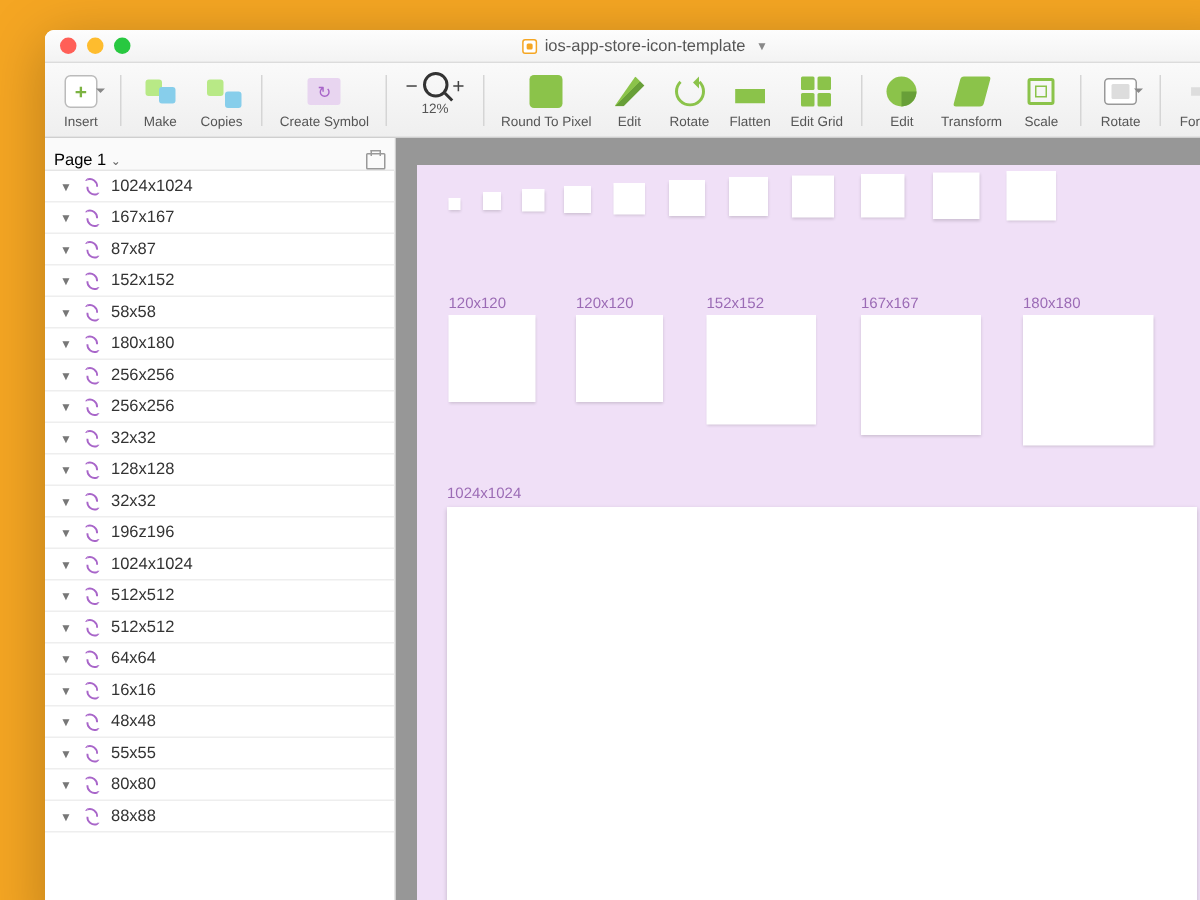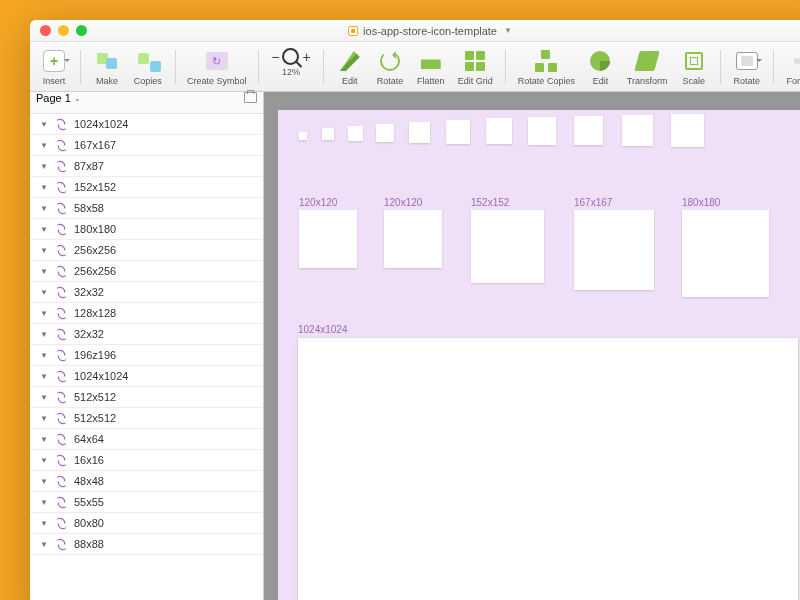--- a/index.html
+++ b/index.html
@@ -49,21 +49,21 @@
 .mask-ico::after{content:"";position:absolute;width:12px;height:12px;background:#689f38;right:-2px;bottom:-2px}
 .trans-ico{width:20px;height:20px;background:#8bc34a;transform:skewX(-15deg);border-radius:2px}
 .scale-ico{width:18px;height:18px;border:2px solid #8bc34a;border-radius:2px;position:relative}
 .scale-ico::after{content:"";position:absolute;inset:3px;border:1px solid #8bc34a}
 .comb-ico{width:22px;height:18px;border:1px solid #999;border-radius:3px;background:#fff;display:flex;align-items:center;justify-content:center;position:relative}
 .comb-ico::before{content:"";width:12px;height:10px;background:#ddd;border-radius:1px}
 .comb-ico::after{content:"";position:absolute;right:-5px;top:6px;border:3px solid transparent;border-top-color:#888}
 .fwd-ico{width:18px;height:14px;background:#ddd;clip-path:polygon(0 30%,60% 30%,60% 0,100% 50%,60% 100%,60% 70%,0 70%)}
 .body{display:flex;height:calc(100% - 72px)}
 .sidebar{width:234px;border-right:1px solid #cfcfcf;background:#fff;display:flex;flex-direction:column}
-.page-row{height:22px;display:flex;align-items:flex-start;justify-content:space-between;padding:0 6px;font-size:11px;border-bottom:1px solid #e5e5e5;background:#fafafa}
+.page-row{height:22px;display:flex;align-items:flex-end;justify-content:space-between;padding:0 6px;font-size:11px;border-bottom:1px solid #e5e5e5;background:#fafafa}
 .page-row .pl{display:flex;align-items:center;gap:3px}
 .page-chev{font-size:8px;color:#666}
 .page-icon{width:13px;height:11px;border:1px solid #999;border-radius:1px;position:relative}
 .page-icon::after{content:"";position:absolute;width:5px;height:3px;border:1px solid #999;top:-3px;left:2px;border-bottom:none}
 .layers{flex:1;overflow:hidden}
 .layer{height:21px;display:flex;align-items:center;gap:6px;padding-left:10px;font-size:11px;color:#333;border-bottom:1px solid #eee}
 .layer .disc{font-size:8px;color:#777;width:8px}
 .layer .sym{width:14px;height:14px;display:flex;align-items:center;justify-content:center}
 .layer .sym svg{width:13px;height:13px}
 .canvas{flex:1;background:#979797;position:relative;overflow:hidden}
@@ -129,20 +129,26 @@
       <div class="zoom-ctrl">
         <span>−</span>
         <div class="mag"></div>
         <span>+</span>
       </div>
       <span class="pct">12%</span>
     </div>
     <div class="sep"></div>
     <div class="tbtn">
       <div class="tico">
+            <div class="green-sq"></div>
+          </div>
+      <span class="lbl">Round To Pixel</span>
+    </div>
+    <div class="tbtn">
+      <div class="tico">
             <div class="pen-ico"></div>
           </div>
       <span class="lbl">Edit</span>
     </div>
     <div class="tbtn">
       <div class="tico">
             <div class="rot-ico"></div>
           </div>
       <span class="lbl">Rotate</span>
     </div>
@@ -157,30 +163,20 @@
             <div class="grid-ico">
               <span></span>
               <span></span>
               <span></span>
               <span></span>
             </div>
           </div>
       <span class="lbl">Edit Grid</span>
     </div>
     <div class="sep"></div>
-    <div class="tbtn">
-      <div class="tico">
-            <div class="rcop-ico">
-              <span></span>
-              <span></span>
-              <span></span>
-            </div>
-          </div>
-      <span class="lbl">Rotate Copies</span>
-    </div>
     <div class="tbtn">
       <div class="tico">
             <div class="mask-ico"></div>
           </div>
       <span class="lbl">Edit</span>
     </div>
     <div class="tbtn">
       <div class="tico">
             <div class="trans-ico"></div>
           </div>

